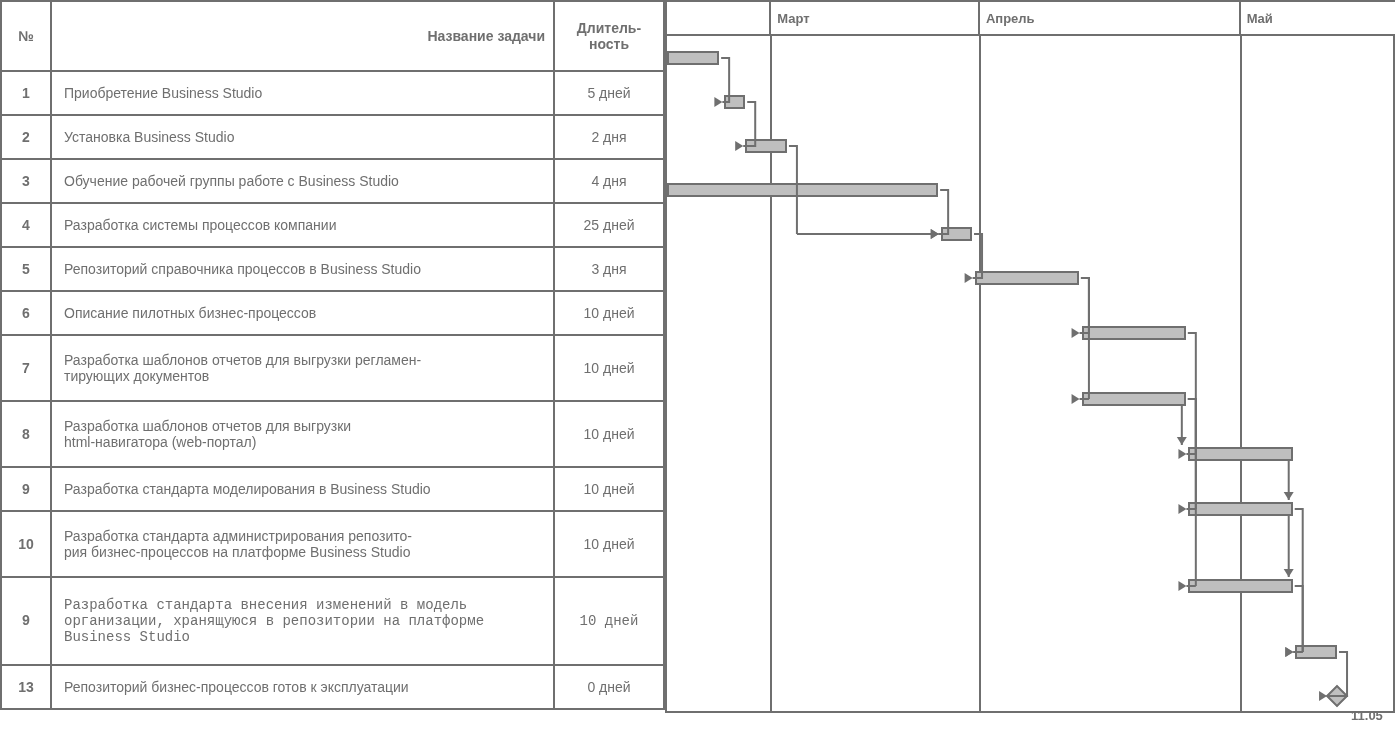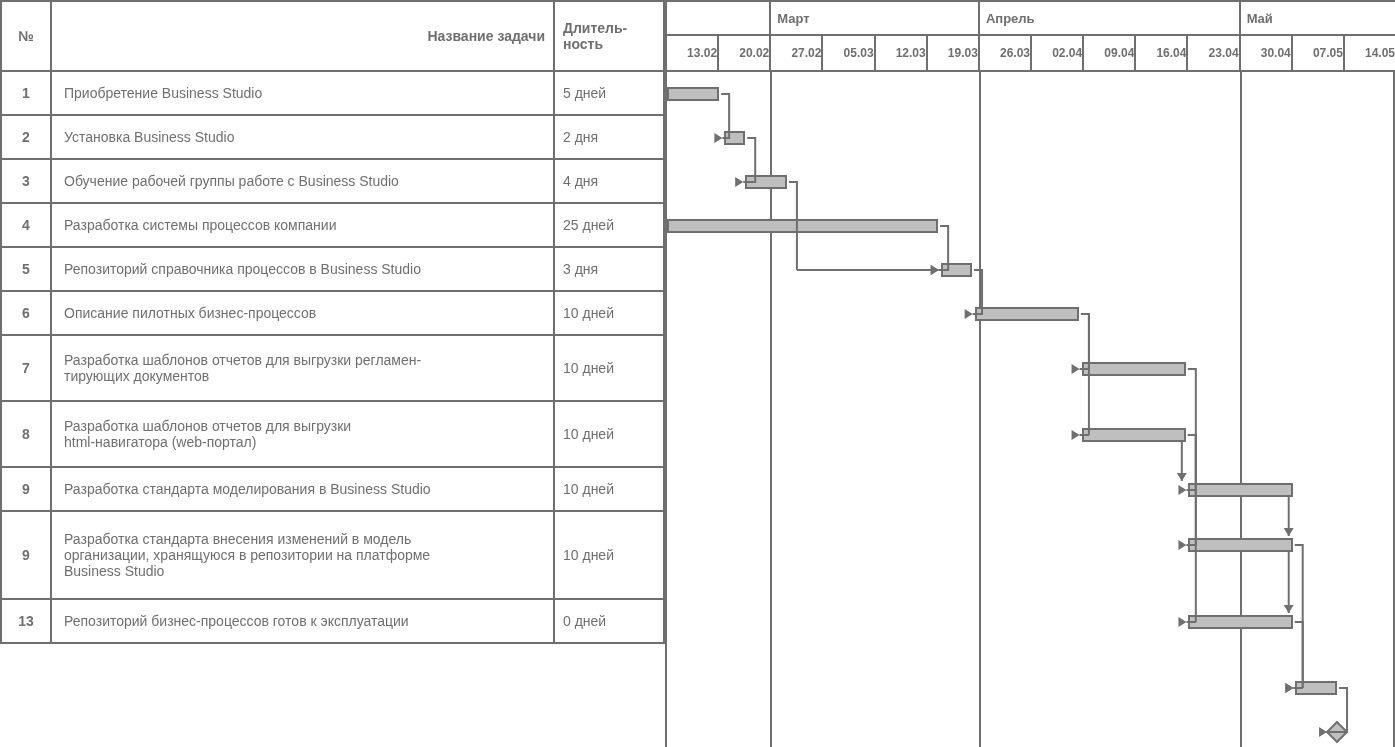--- a/index.html
+++ b/index.html
@@ -36,25 +36,25 @@
     border: 2px solid #6f6f6f;
     padding: 4px 8px;
     vertical-align: middle;
   }
   th {
     font-weight: bold;
     text-align: right;
   }
   .col-num   { width: 50px; text-align: center; font-weight: bold; }
   .col-name  { text-align: left; padding-left: 12px; }
-  .col-dur   { width: 110px; text-align: left; }
+  .col-dur   { width: 110px; text-align: center; }
   .left thead th { height: 70px; }
   .left tbody td { height: 44px; }
   .left tbody tr.h2 td { height: 66px; }
-  .left tbody tr.h3 td { height: 88px; }
+  .left tbody tr.h3 td { height: 88px; font-family: Liberation Mono, monospace; }
 
   
   .right table.head { width: 100%; }
   .right table.head th { padding:0; font-size:13px; font-weight:bold; }
   .right table.head .month-row th { height:34px; border-bottom:2px solid #6f6f6f; text-align:left; padding-left:6px; }
   .right table.head .month-row th:first-child { border-left:2px solid #6f6f6f; }
   .right table.head .day-row th { height:36px; font-size:12px; }
   .right .body {
     position: relative;
     width: 100%;
@@ -162,20 +162,26 @@
             <td class="col-num">8</td>
             <td class="col-name" style="white-space:pre-line">Разработка шаблонов отчетов для выгрузки
 html-навигатора (web-портал)</td>
             <td class="col-dur">10 дней</td>
           </tr>
           <tr>
             <td class="col-num">9</td>
             <td class="col-name" style="white-space:pre-line">Разработка стандарта моделирования в Business Studio</td>
             <td class="col-dur">10 дней</td>
           </tr>
+          <tr class="h2">
+            <td class="col-num">10</td>
+            <td class="col-name" style="white-space:pre-line">Разработка стандарта администрирования репозито-
+рия бизнес-процессов на платформе Business Studio</td>
+            <td class="col-dur">10 дней</td>
+          </tr>
           <tr class="h3">
             <td class="col-num">9</td>
             <td class="col-name" style="white-space:pre-line">Разработка стандарта внесения изменений в модель
 организации, хранящуюся в репозитории на платформе
 Business Studio</td>
             <td class="col-dur">10 дней</td>
           </tr>
           <tr>
             <td class="col-num">13</td>
             <td class="col-name" style="white-space:pre-line">Репозиторий бизнес-процессов готов к эксплуатации</td>
@@ -202,36 +208,20 @@
           <col style="width: 52.1429px;">
           <col style="width: 52.1429px;">
           <col style="width: 52.1429px;">
         </colgroup>
       <tbody>
           <tr class="month-row" id="month-row">
             <th colspan="2"></th>
             <th colspan="4">Март</th>
             <th colspan="5">Апрель</th>
             <th colspan="3">Май</th>
-          </tr>
-      <tr class="day-row" id="day-row">
-            <th>13.02</th>
-            <th>20.02</th>
-            <th>27.02</th>
-            <th>05.03</th>
-            <th>12.03</th>
-            <th>19.03</th>
-            <th>26.03</th>
-            <th>02.04</th>
-            <th>09.04</th>
-            <th>16.04</th>
-            <th>23.04</th>
-            <th>30.04</th>
-            <th>07.05</th>
-            <th>14.05</th>
           </tr>
     </tbody>
       </table>
     <div class="body" id="gantt-body">
 
     <div class="vline" style="left: 103.286px;"></div>
         <div class="vline" style="left: 311.857px;"></div>
         <div class="vline" style="left: 572.571px;"></div>
         <div class="bar" style="left: 0px; width: 52.1429px; top: 15px;"></div>
         <div class="bar" style="left: 57.3571px; width: 20.8571px; top: 59px;"></div>

